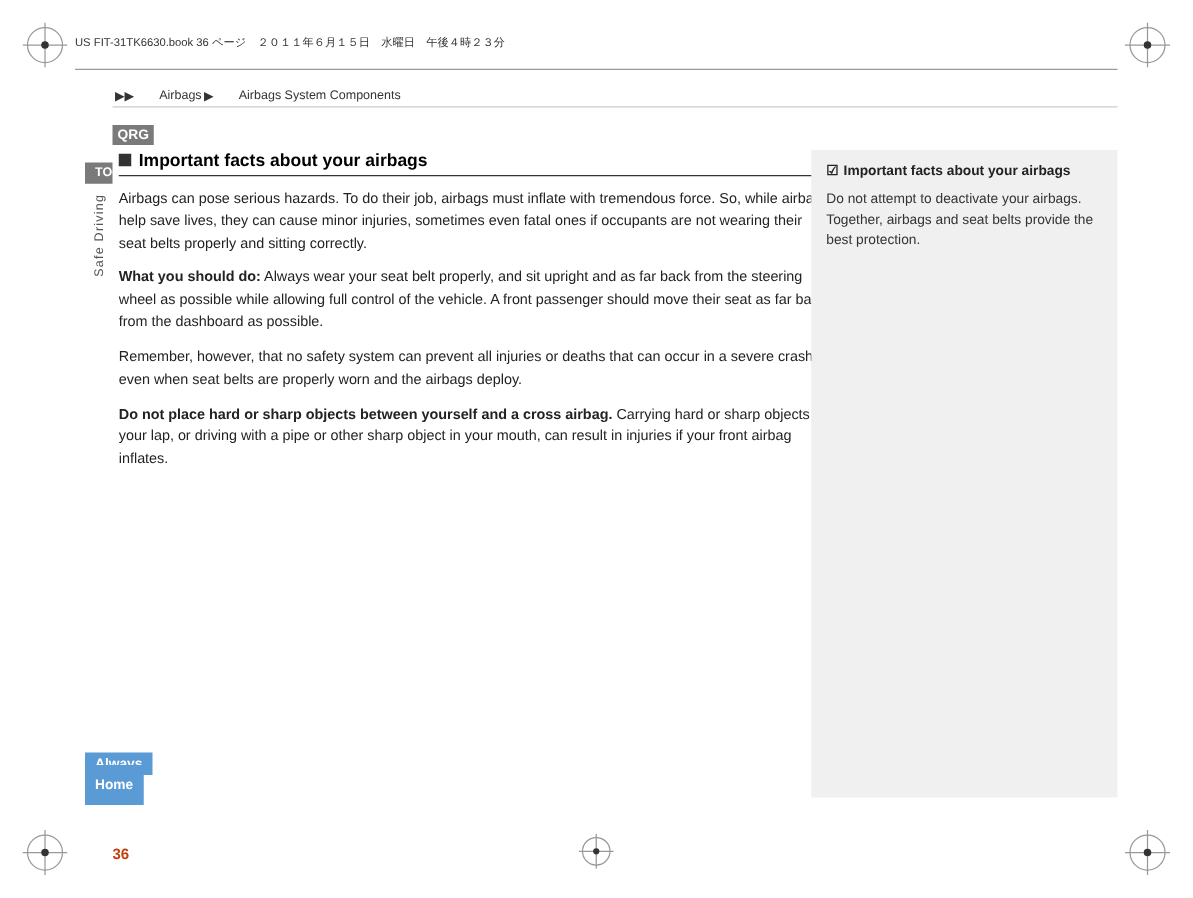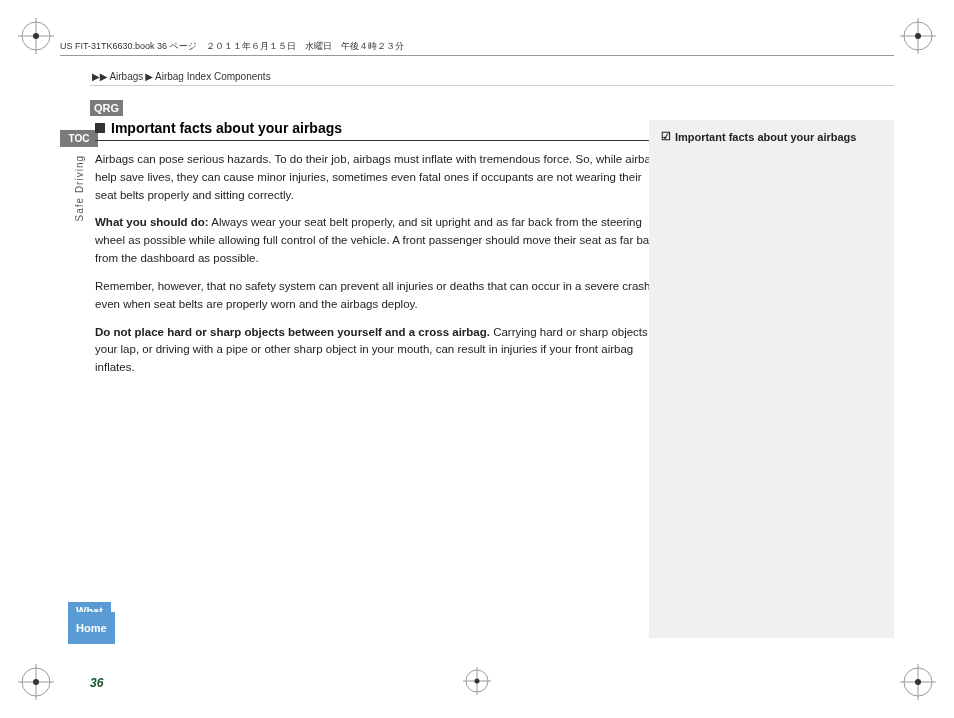--- a/index.html
+++ b/index.html
@@ -29,21 +29,21 @@
     
     .header-bar {
       position: absolute;
       top: 38px;
       left: 60px;
       right: 60px;
       height: 18px;
       border-bottom: 1px solid #999;
       display: flex;
       align-items: flex-end;
-      padding-bottom: 2px;
+      padding-bottom: 14px;
     }
     .header-file-info {
       font-size: 9px;
       color: #333;
       font-family: Arial, sans-serif;
     }
 
     
     .breadcrumb-bar {
       position: absolute;
@@ -51,20 +51,21 @@
       left: 90px;
       right: 60px;
       height: 18px;
       display: flex;
       align-items: center;
       border-bottom: 1px solid #ccc;
     }
     .breadcrumb-text {
       font-size: 10px;
       color: #333;
+      margin-left: 18px;
     }
     .breadcrumb-arrow {
       font-size: 10px;
       color: #333;
       margin: 0 2px;
     }
 
     
     .qrg-btn {
       position: absolute;
@@ -91,21 +92,21 @@
       align-items: center;
     }
     .toc-btn {
       background: #7a7a7a;
       color: #fff;
       font-size: 10px;
       font-weight: bold;
       padding: 3px 8px;
       cursor: pointer;
       border: none;
-      width: 38px;
+      width: 22px;
       text-align: center;
     }
     .sidebar-label {
       font-size: 10px;
       color: #555;
       writing-mode: vertical-rl;
       transform: rotate(180deg);
       margin-top: 4px;
       letter-spacing: 1px;
     }
@@ -208,23 +209,22 @@
       border: none;
       cursor: pointer;
     }
 
     
     .page-number {
       position: absolute;
       bottom: 28px;
       left: 90px;
       font-size: 12px;
-      color: #14532d;
-      font-weight: bold;
-      font-style: italic;
+      color: #c2410c;
+      font-weight: bold;
     }
 
     
     .center-bottom-mark {
       position: absolute;
       bottom: 20px;
       left: 50%;
       transform: translateX(-50%);
     }
   </style>
@@ -265,21 +265,21 @@
 </div>
 
 <div class="header-bar">
   <span class="header-file-info">US FIT-31TK6630.book  36 ページ　２０１１年６月１５日　水曜日　午後４時２３分</span>
 </div>
 
 <div class="breadcrumb-bar">
   <span class="breadcrumb-arrow">▶▶</span>
   <span class="breadcrumb-text">Airbags</span>
   <span class="breadcrumb-arrow">▶</span>
-  <span class="breadcrumb-text">Airbag Index Components</span>
+  <span class="breadcrumb-text">Airbags System Components</span>
 </div>
 
 <button class="qrg-btn">QRG</button>
 
 <div class="sidebar">
   <button class="toc-btn">TOC</button>
   <span class="sidebar-label">Safe Driving</span>
 </div>
 
 <div class="main-content">
@@ -301,24 +301,25 @@
   </p>
 
 </div>
 
 <div class="right-panel">
   <div class="right-panel-title">
     <span class="right-panel-title-check">☑</span>
     <span>Important facts about your airbags</span>
   </div>
   <div class="right-panel-body">
+    <p>Do not attempt to deactivate your airbags. Together, airbags and seat belts provide the best protection.</p>
   </div>
 </div>
 
-<button class="index-btn">What</button>
+<button class="index-btn">Always</button>
 
 <button class="home-btn">Home</button>
 
 <span class="page-number">36</span>
 
 <div class="center-bottom-mark">
   <svg width="28" height="28" viewBox="0 0 28 28" fill="none" xmlns="http://www.w3.org/2000/svg">
     <circle cx="14" cy="14" r="11" stroke="#999" stroke-width="1"></circle>
     <line x1="14" y1="0" x2="14" y2="28" stroke="#999" stroke-width="1"></line>
     <line x1="0" y1="14" x2="28" y2="14" stroke="#999" stroke-width="1"></line>

